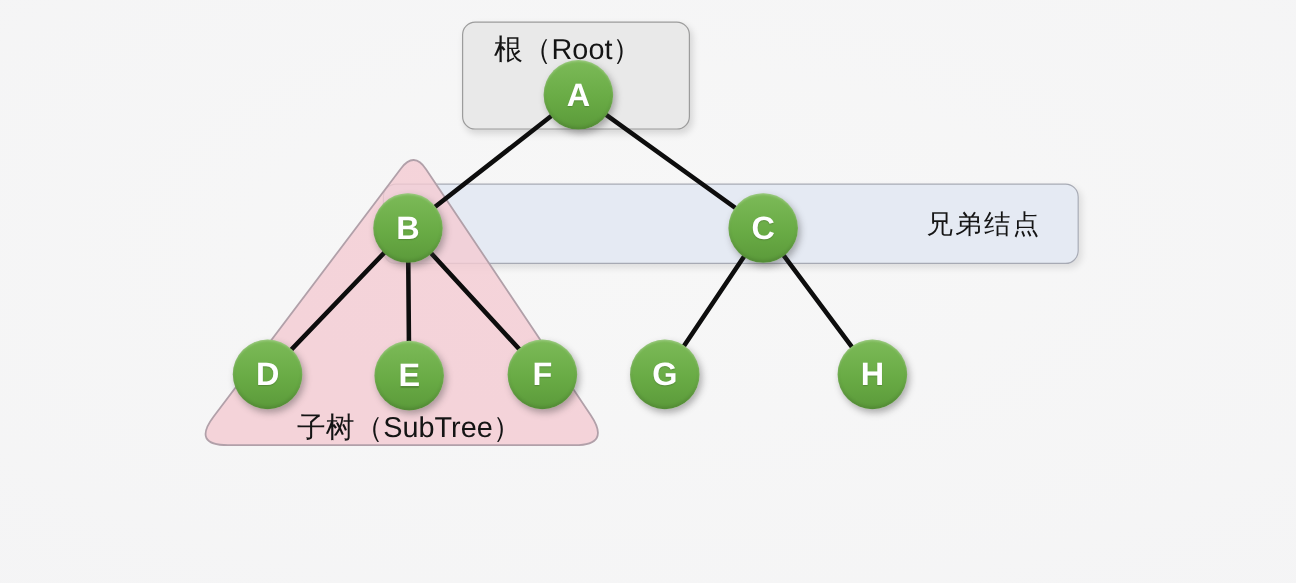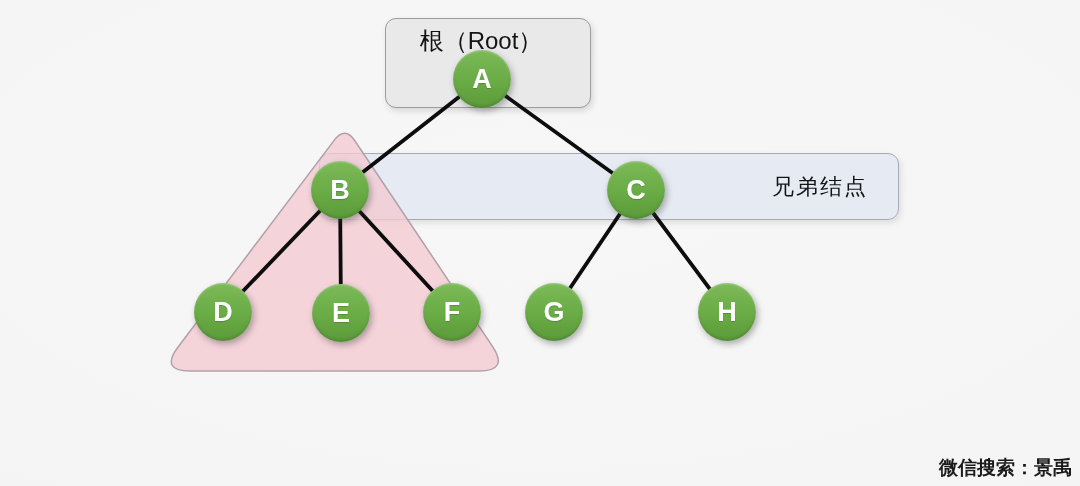--- a/index.html
+++ b/index.html
@@ -105,21 +105,21 @@
     font-weight: bold;
     color: #1a1a1a;
     white-space: nowrap;
   }
 </style>
 </head>
 <body>
 
 <div class="canvas">
 
-  <div class="region root-region" style="left: 385px; top: 18px; width: 206px; height: 90px;">
+  <div class="region root-region" style="left: 385px; top: 18px; width: 190px; height: 90px;">
     <div class="root-label">根（Root）</div>
   </div>
 
   <div class="region sibling-region" style="left: 283px; top: 153px; width: 580px; height: 67px;">
     <div class="sibling-label">兄弟结点</div>
   </div>
 
   <svg id="diagram-svg" width="1080" height="486" viewBox="0 0 1080 486">
     <path class="subtree-path" id="subtree-path" d="M 355.01276437111494,140.9580931153851 L 492.31205938147514,346.0698448076915 Q 509,371 479,371 L 190,371 Q 160,371 178.07807999006866,347.0587589320712 L 334.1531520059588,140.36474464075727 Q 345,126 355.01276437111494,140.9580931153851 Z"></path>
     <g id="edges-layer">
@@ -153,16 +153,16 @@
         <span>F</span>
       </div>
       <div class="node" style="left: 554px; top: 312px; height: 58px; width: 58px;">
         <span>G</span>
       </div>
       <div class="node" style="left: 727px; top: 312px; height: 58px; width: 58px;">
         <span>H</span>
       </div>
     </div>
 
+  <div class="subtree-label" id="subtree-label" style="left: 341px; top: 356px;">子树（SubTree）</div>
 
-  <div class="watermark">微信搜索：景禹</div>
 
 </div>
 
 </body></html>

